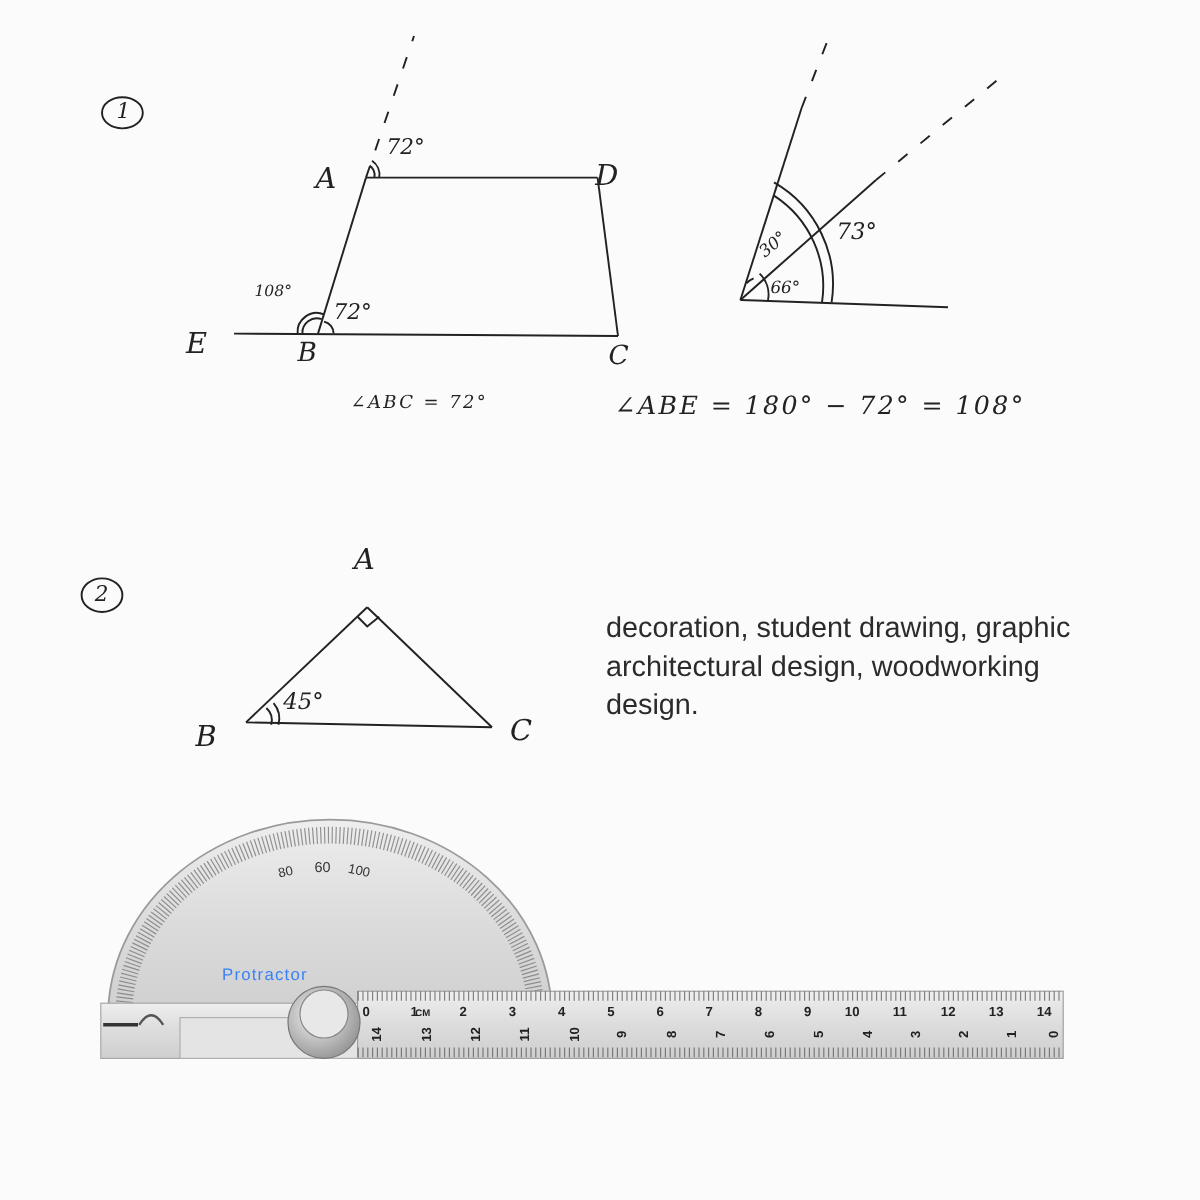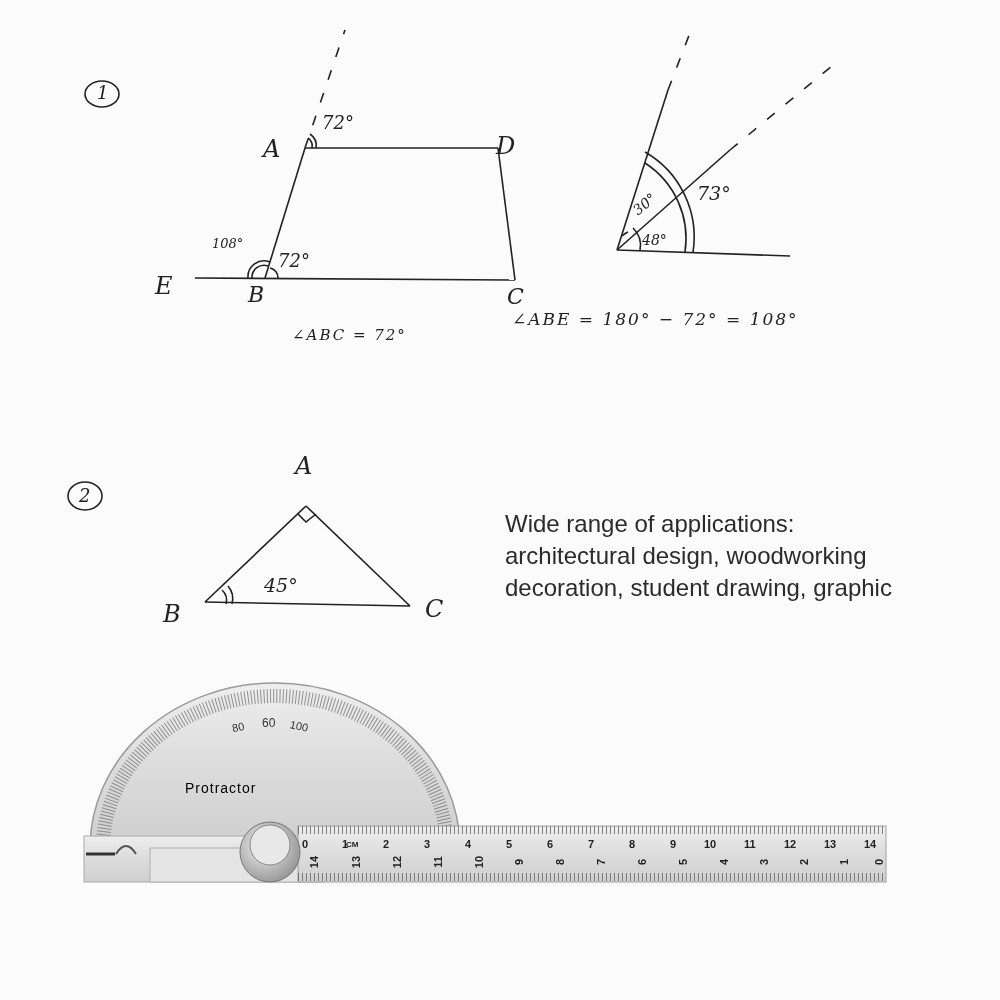--- a/index.html
+++ b/index.html
@@ -60,35 +60,35 @@
 <div class="abs hand" style="left:97px;top:82px;font-size:18px;">1</div>
 <div class="abs hand" style="left:263px;top:135px;font-size:24px;">A</div>
 <div class="abs hand" style="left:496px;top:132px;font-size:24px;">D</div>
 <div class="abs hand" style="left:155px;top:272px;font-size:24px;">E</div>
 <div class="abs hand" style="left:248px;top:282px;font-size:22px;">B</div>
 <div class="abs hand" style="left:507px;top:284px;font-size:22px;">C</div>
 <div class="abs hand" style="left:322px;top:112px;font-size:18px;">72°</div>
 <div class="abs hand" style="left:278px;top:250px;font-size:18px;">72°</div>
 <div class="abs hand" style="left:212px;top:236px;font-size:13px;">108°</div>
 <div class="abs hand" style="left:292px;top:326px;font-size:15px;letter-spacing:2px;">∠ABC = 72°</div>
-<div class="abs hand" style="left:512px;top:309px;font-size:17px;letter-spacing:2px;">∠ABE = 180° − 72° = 108°</div>
+<div class="abs hand" style="left:512px;top:326px;font-size:21px;letter-spacing:2px;">∠ABE = 180° − 72° = 108°</div>
 <div class="abs hand" style="left:697px;top:182px;font-size:19px;text-align:right;">73°</div>
 <div class="abs hand" style="left:632px;top:196px;font-size:14px;transform:rotate(-40deg);">30°</div>
-<div class="abs hand" style="left:642px;top:232px;font-size:14px;">48°</div>
+<div class="abs hand" style="left:642px;top:232px;font-size:14px;">66°</div>
 
 <div class="abs hand" style="left:79px;top:485px;font-size:18px;">2</div>
 <div class="abs hand" style="left:295px;top:452px;font-size:24px;">A</div>
 <div class="abs hand" style="left:163px;top:600px;font-size:24px;">B</div>
 <div class="abs hand" style="left:425px;top:595px;font-size:24px;">C</div>
-<div class="abs hand" style="left:264px;top:574px;font-size:19px;font-style:italic;">45°</div>
+<div class="abs hand" style="left:236px;top:574px;font-size:19px;font-style:italic;">45°</div>
 
 <div class="abs desc">
-  <div>Wide range of applications:</div>
+  <div>decoration, student drawing, graphic</div>
   <div>architectural design, woodworking</div>
-  <div>decoration, student drawing, graphic</div>
+  <div>design.</div>
 </div>
 
 <div class="abs" style="left:0;top:0;width:1000px;height:1000px;">
   <svg width="1000" height="1000">
     <defs>
       <linearGradient id="metal" x1="0" y1="0" x2="0" y2="1">
         <stop offset="0" stop-color="#eeeeee"></stop>
         <stop offset="0.5" stop-color="#dcdcdc"></stop>
         <stop offset="1" stop-color="#cfcfcf"></stop>
       </linearGradient>
@@ -110,21 +110,21 @@
     <rect x="298" y="826" width="588" height="56" fill="url(#metal)" stroke="#a0a0a0"></rect>
     <g stroke="#555" stroke-width="1">
       <line x1="298" y1="830" x2="886" y2="830" stroke-dasharray="1,3" stroke-width="8" opacity="0.7"></line>
       <line x1="298" y1="877" x2="886" y2="877" stroke-dasharray="1,3" stroke-width="8" opacity="0.7"></line>
     </g>
 
     <circle cx="270" cy="852" r="30" fill="url(#knob)" stroke="#777"></circle>
     <circle cx="270" cy="845" r="20" fill="#e8e8e8" stroke="#888"></circle>
   </svg>
 
-  <div class="abs" style="left:185px;top:780px;font-size:14px;color:#000000;letter-spacing:1px;">Protractor</div>
+  <div class="abs" style="left:185px;top:804px;font-size:14px;color:#3b82f6;letter-spacing:1px;">Protractor</div>
 
   <div class="abs" style="left:262px;top:716px;font-size:12px;color:#333;">60</div>
   <div class="abs" style="left:232px;top:721px;font-size:11px;color:#333;transform:rotate(-12deg);">80</div>
   <div class="abs" style="left:290px;top:720px;font-size:11px;color:#333;transform:rotate(12deg);">100</div>
 
   <div class="abs" style="left:298px;top:838px;width:588px;height:14px;">
     <span class="abs" style="left:4px;font-size:11px;font-weight:bold;color:#222;">0</span>
     <span class="abs" style="left:44px;font-size:11px;font-weight:bold;color:#222;">1</span>
     <span class="abs" style="left:48px;font-size:8px;font-weight:bold;color:#222;top:2px;">CM</span>
     <span class="abs" style="left:85px;font-size:11px;font-weight:bold;color:#222;">2</span>

